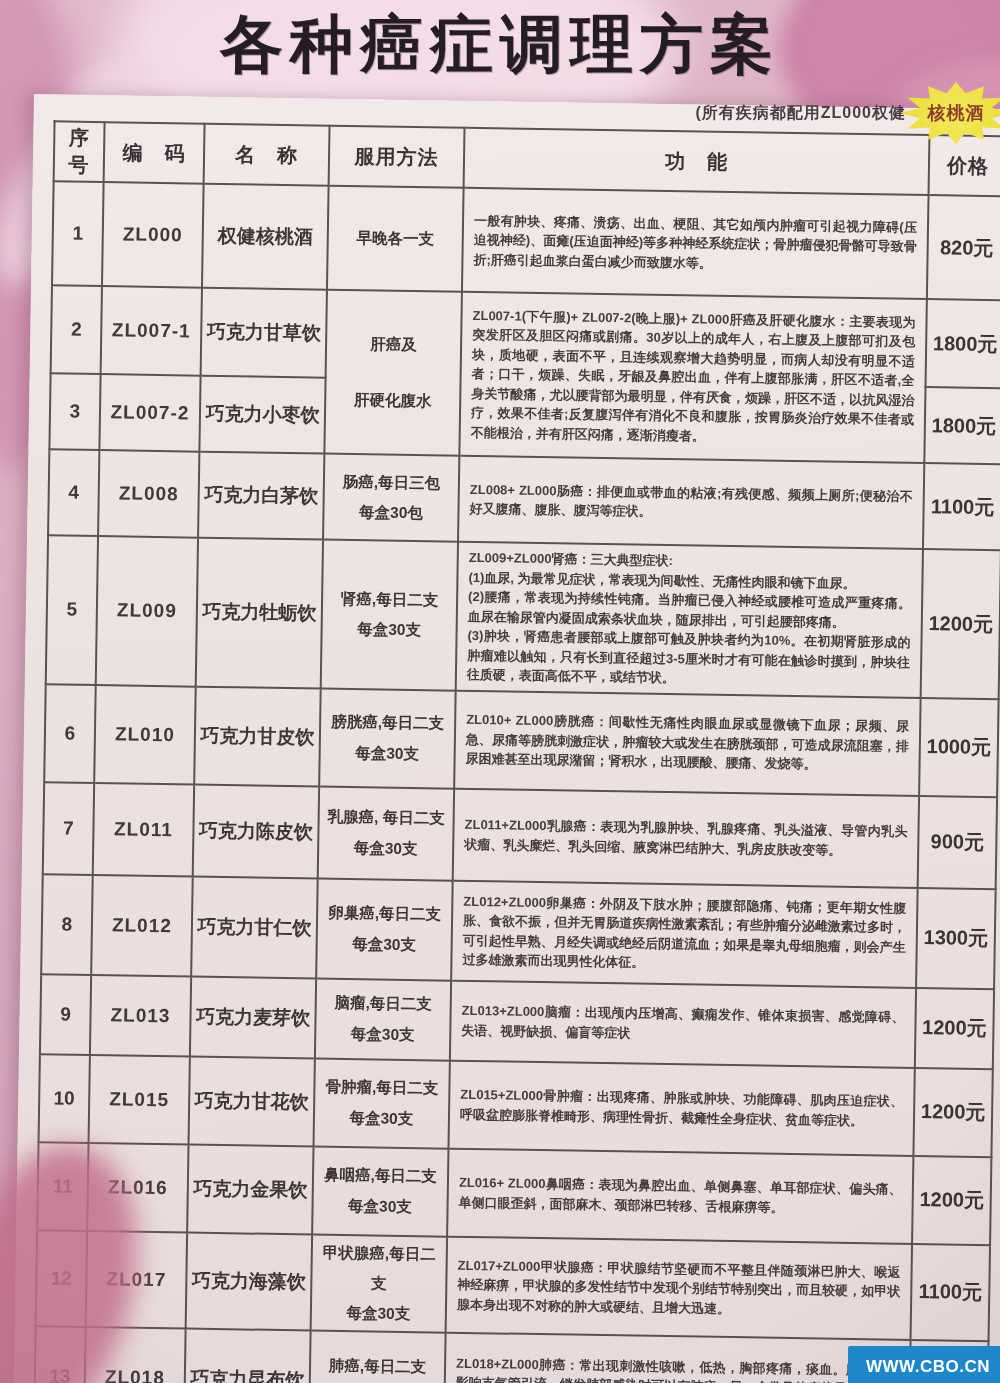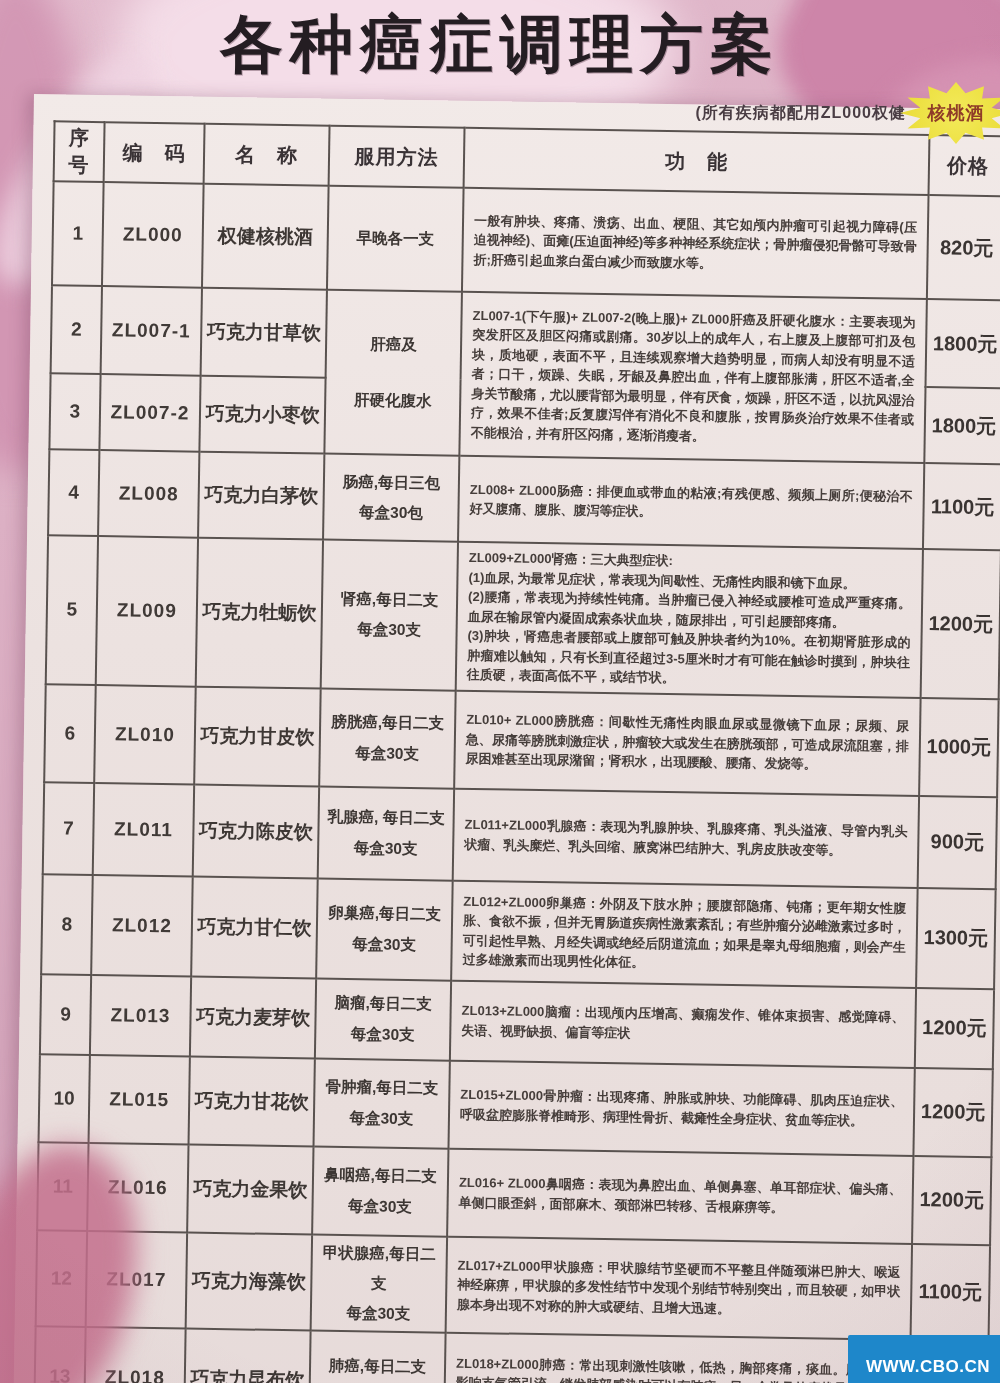--- a/index.html
+++ b/index.html
@@ -47,21 +47,21 @@
   td.c-code{font-size:19px;font-weight:600;color:#403a37;text-align:center;letter-spacing:1px;}
   td.c-name{font-size:19px;font-weight:700;color:#3d3734;text-align:center;}
   td.c-usage{font-size:15.5px;font-weight:700;color:#3d3734;text-align:center;white-space:pre-line;line-height:1.95;}
   td.c-usage.tall{line-height:1.8;}
   td.c-func{font-size:13px;font-weight:600;color:#463e3b;text-align:left;padding:5px 10px;line-height:1.5;white-space:pre-line;text-align:justify;}
   td.c-price{font-size:20px;font-weight:700;color:#3a3432;text-align:center;}
 
   .watermark{
     position:absolute;right:0;bottom:0;z-index:20;
     background:#1e87ca;color:#ffffff;font-size:17px;font-weight:700;letter-spacing:.5px;
-    padding:22px 10px 6px 18px;border-top-left-radius:2px;margin-top:20px;
+    padding:11px 10px 6px 18px;border-top-left-radius:2px;margin-top:20px;
   }
   .vignette{
     position:absolute;inset:0;z-index:10;pointer-events:none;
     background:radial-gradient(ellipse 120% 110% at 45% 40%,rgba(0,0,0,0) 55%,rgba(110,55,80,.18) 100%);
   }
 </style>
 </head>
 <body>
 
 <div class="photo">

